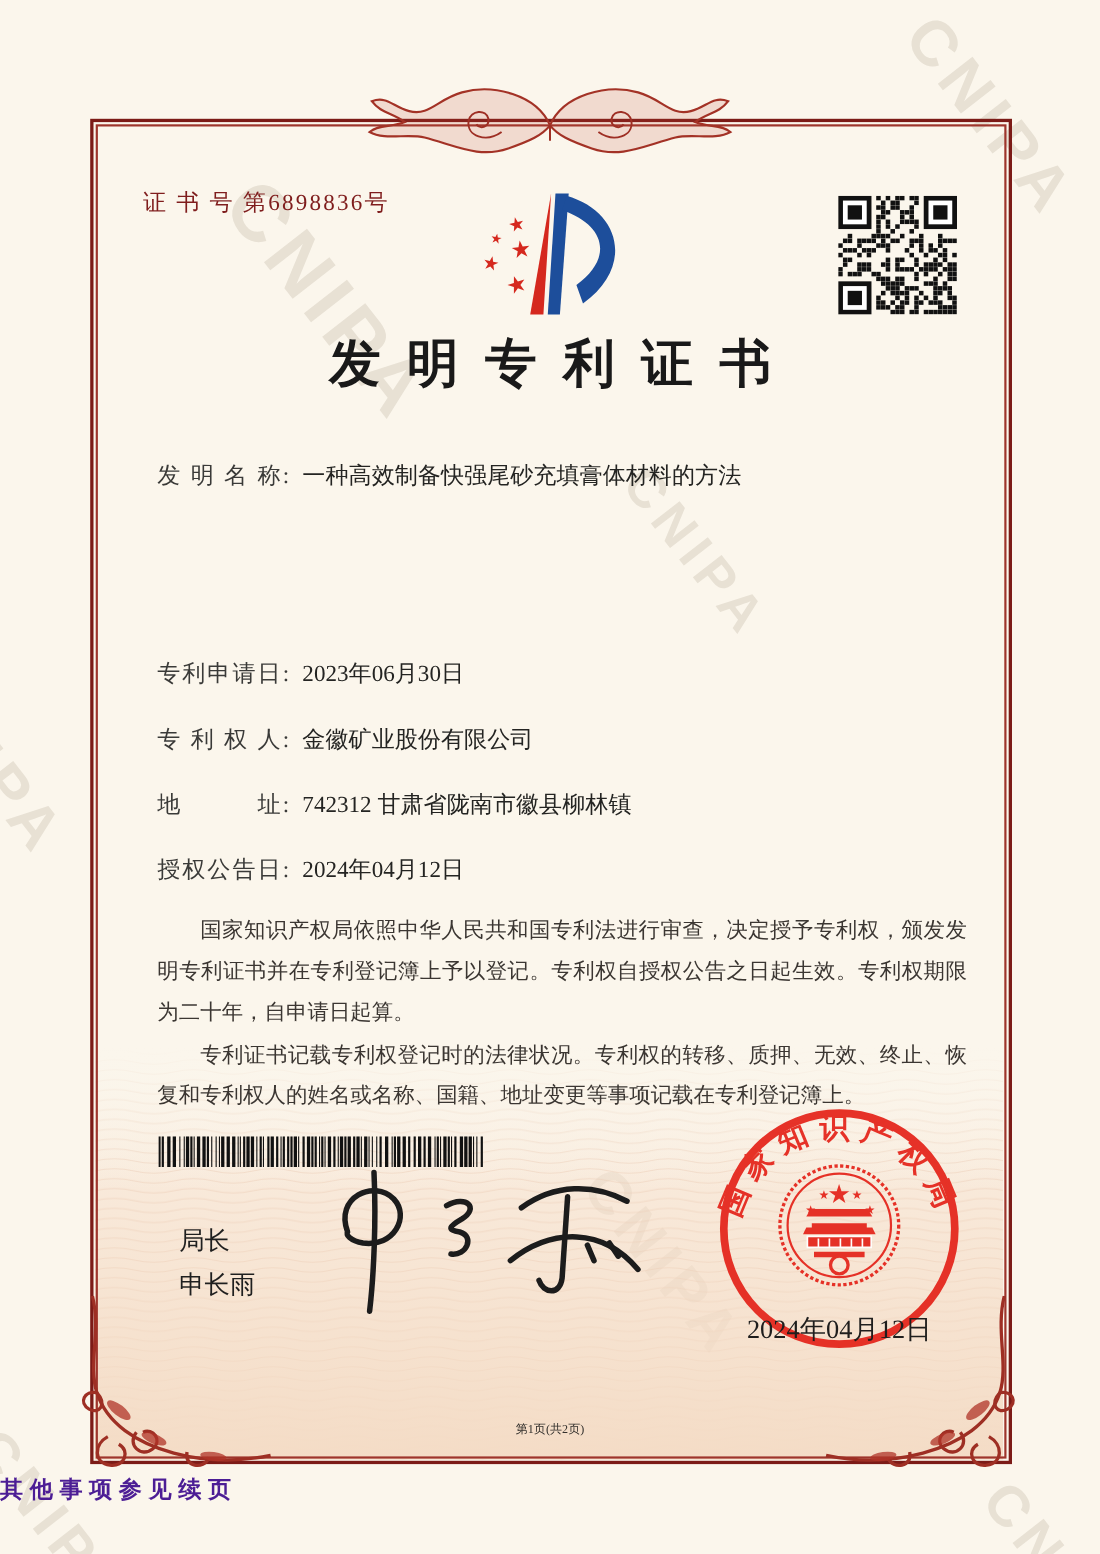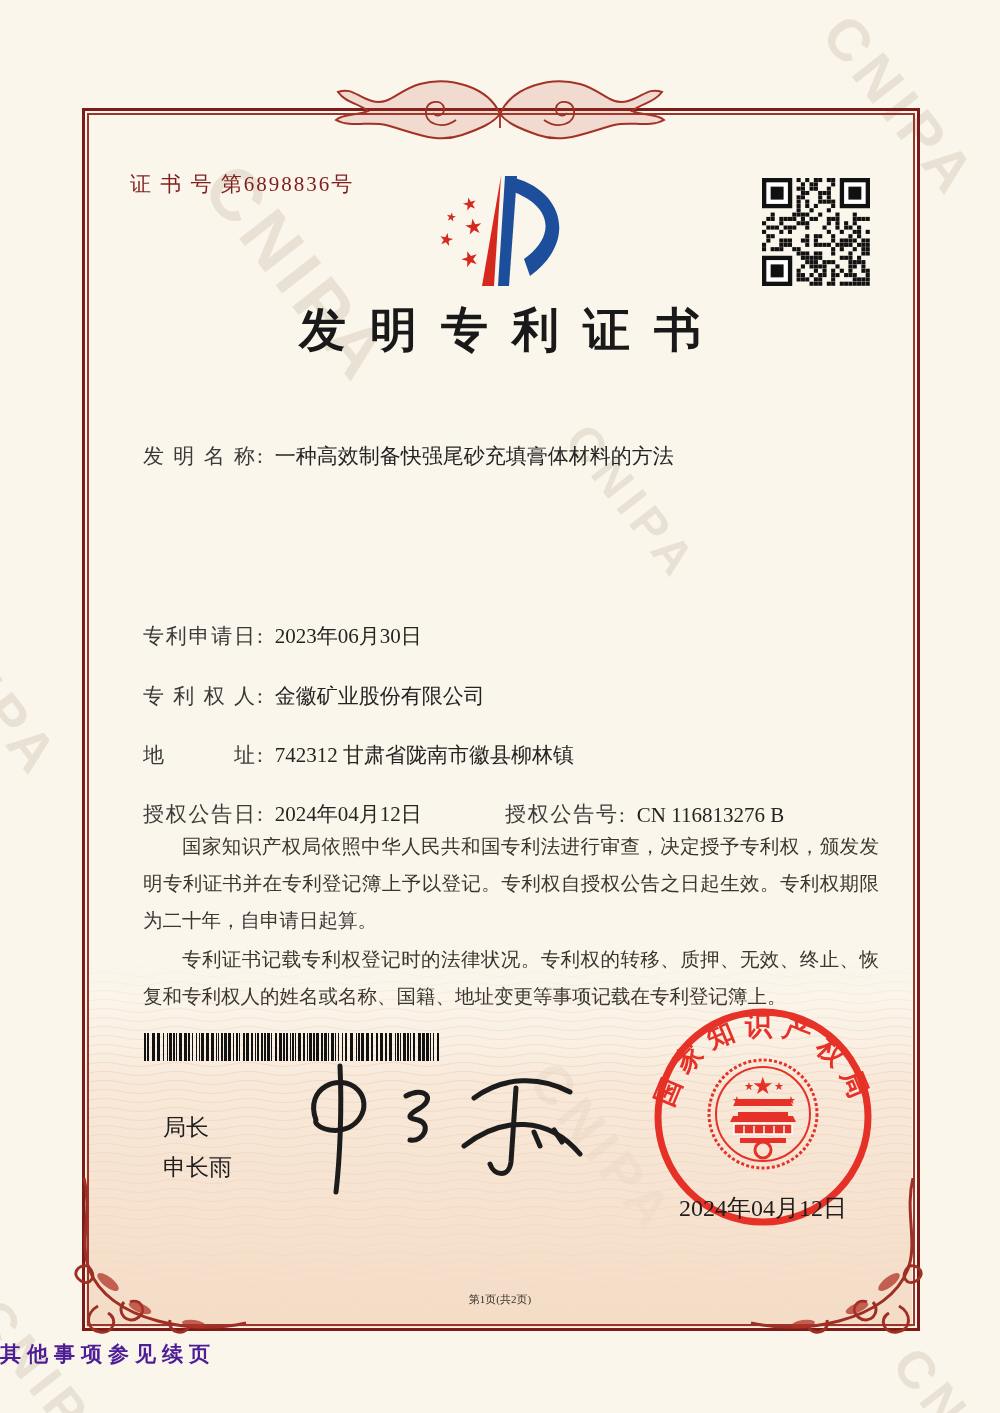--- a/index.html
+++ b/index.html
@@ -29,21 +29,21 @@
   
   .cert-no{position:absolute;left:130px;top:170px;font-size:21px;letter-spacing:2px;color:#7f1d1d;z-index:5;}
   .logo{position:absolute;left:424px;top:164px;width:152px;height:134px;z-index:5;}
   .qr{position:absolute;left:762px;top:178px;width:108px;height:108px;z-index:5;}
   .title{
     position:absolute;left:0;top:299px;width:100%;text-align:center;
     font-size:47px;font-weight:600;letter-spacing:24px;text-indent:24px;color:#191919;z-index:5;
   }
   
   .row{position:absolute;left:143px;width:740px;font-size:21px;z-index:5;white-space:nowrap;}
-  .row .lbl{display:inline-block;width:112px;text-align:justify;text-align-last:justify;vertical-align:bottom;color:#3a3a38;margin-top:24px;}
+  .row .lbl{display:inline-block;width:112px;text-align:justify;text-align-last:justify;vertical-align:bottom;color:#3a3a38;}
   .row .colon{display:inline-block;margin:0 12px 0 2px;color:#3a3a38;}
   .row .val{color:#242422;}
   .row .pair2{position:absolute;left:362px;top:0;}
   
   .body-text{position:absolute;left:143px;top:828px;width:736px;z-index:5;}
   .body-text p{
     margin:0 0 2px 0;font-size:19.5px;line-height:37px;text-align:justify;
     text-indent:2em;color:#3b3632;font-family:"Liberation Serif","DejaVu Serif",serif;
   }
   
@@ -378,23 +378,20 @@
     <span class="lbl">专利申请日</span><span class="colon">:</span><span class="val">2023年06月30日</span>
   </div>
   <div class="row" style="top:658px;">
     <span class="lbl">专利权人</span><span class="colon">:</span><span class="val">金徽矿业股份有限公司</span>
   </div>
   <div class="row" style="top:717px;">
     <span class="lbl">地址</span><span class="colon">:</span><span class="val">742312 甘肃省陇南市徽县柳林镇</span>
   </div>
   <div class="row" style="top:776px;">
     <span class="lbl">授权公告日</span><span class="colon">:</span><span class="val">2024年04月12日</span>
-    <span class="pair2">
-      <span class="lbl">授权公告号</span><span class="colon">:</span><span class="val">CN 116813276 B</span>
-    </span>
   </div>
 
   <div class="body-text">
     <p>国家知识产权局依照中华人民共和国专利法进行审查，决定授予专利权，颁发发明专利证书并在专利登记簿上予以登记。专利权自授权公告之日起生效。专利权期限为二十年，自申请日起算。</p>
     <p>专利证书记载专利权登记时的法律状况。专利权的转移、质押、无效、终止、恢复和专利权人的姓名或名称、国籍、地址变更等事项记载在专利登记簿上。</p>
   </div>
 
   <svg class="barcode" id="barcode" viewBox="0 0 300 28" preserveAspectRatio="none">
       <rect x="0" y="0" width="2" height="28" fill="#111"></rect>
       <rect x="3" y="0" width="2" height="28" fill="#111"></rect>

